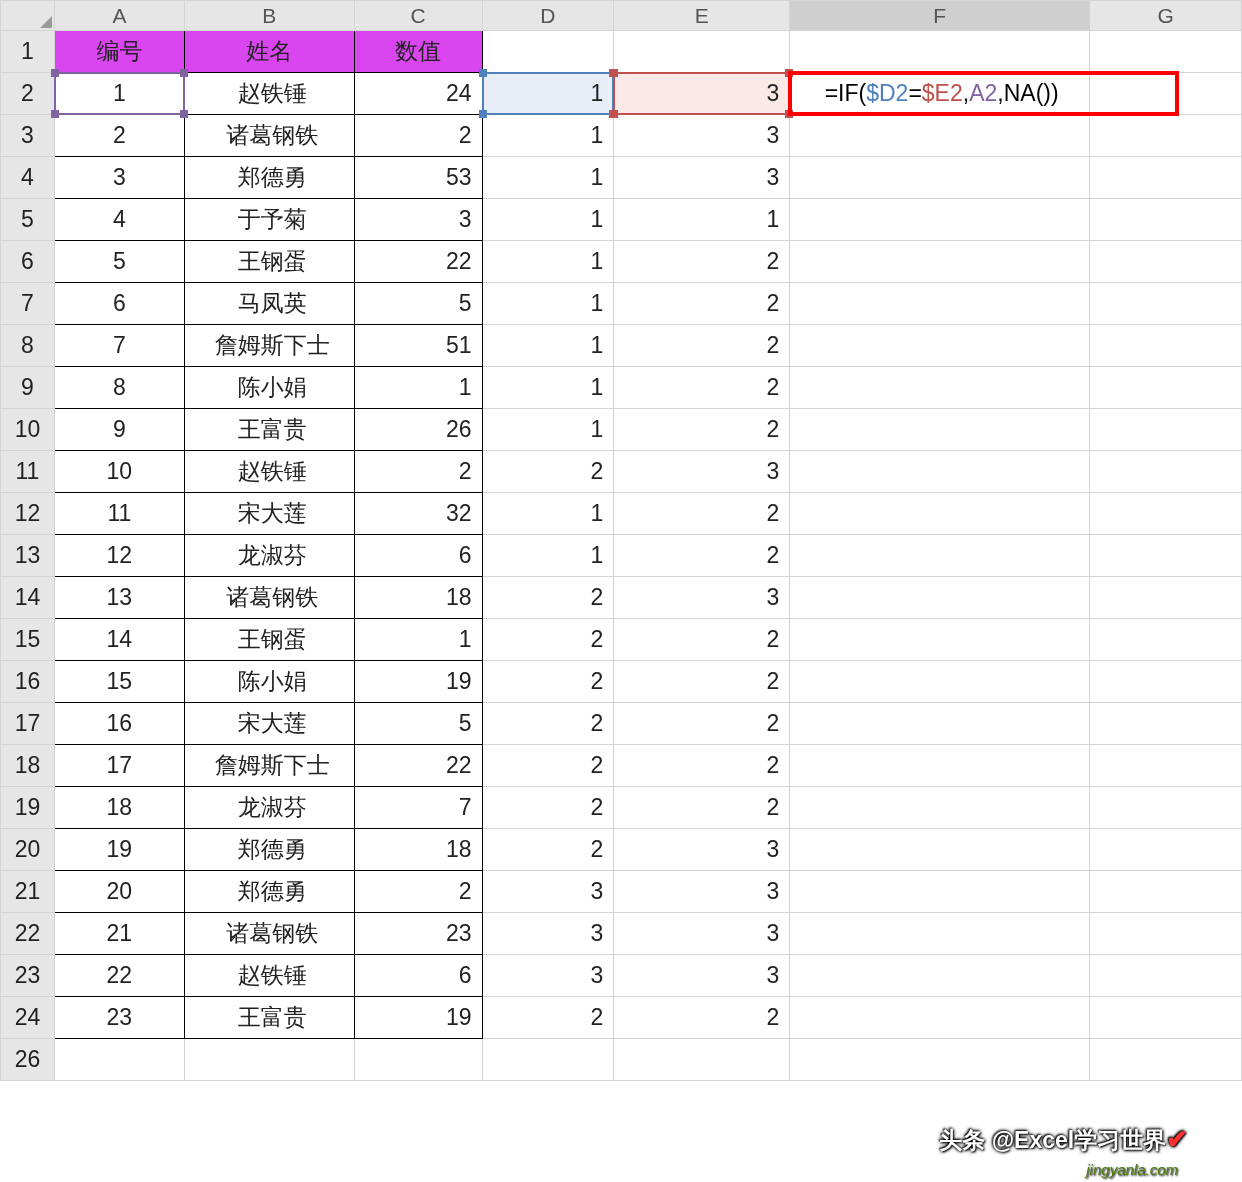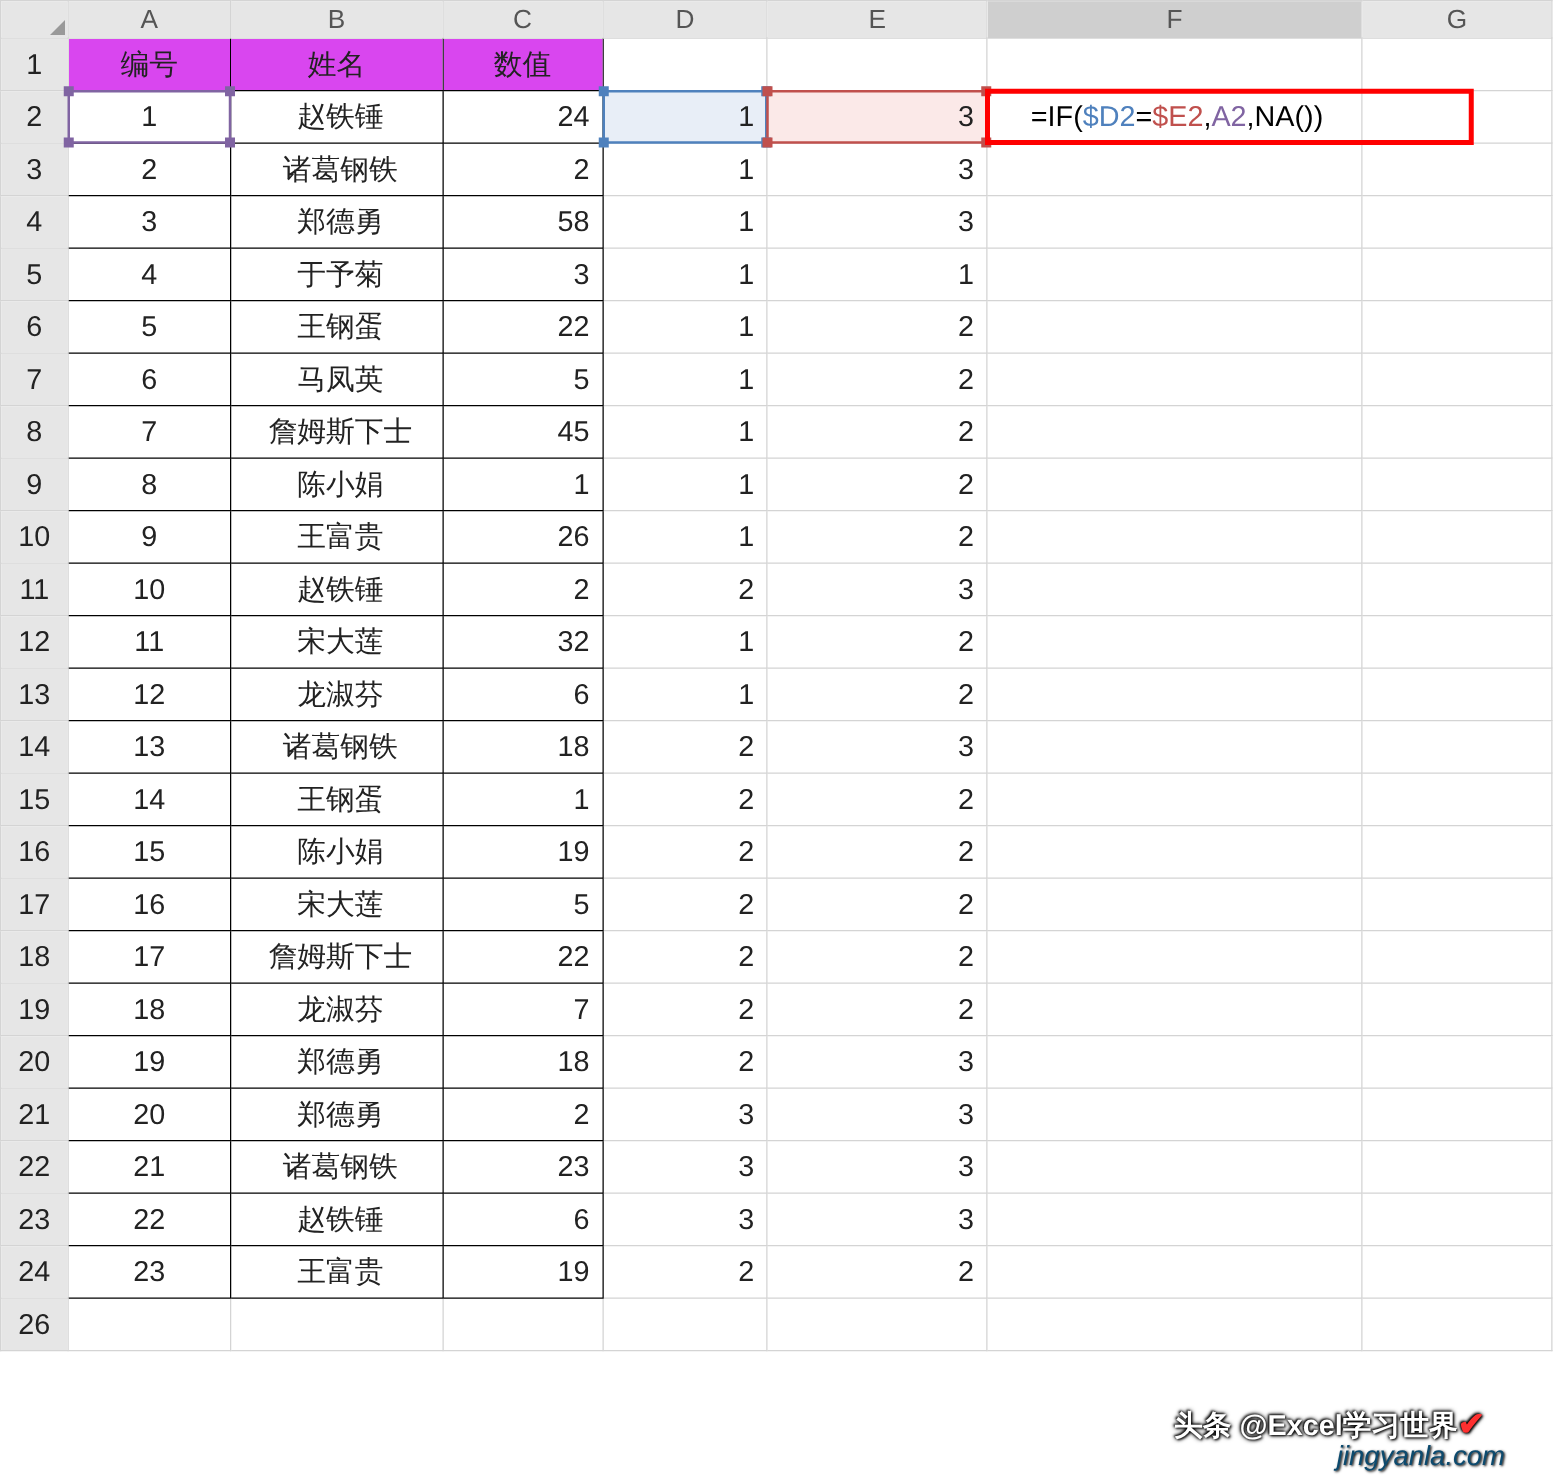--- a/index.html
+++ b/index.html
@@ -136,23 +136,23 @@
     font-size: 23px;
     color: #fff;
     text-shadow: 0 0 4px #000, 1px 1px 2px #000, -1px -1px 2px #000;
     font-weight: bold;
     z-index: 20;
     margin-left: 35px;
   }
   .watermark2 {
     position: absolute;
     bottom: 4px;
-    right: 38px;
-    font-size: 22px;
-    color: #0c4a6e;
+    right: 64px;
+    font-size: 15px;
+    color: #4d7c0f;
     font-style: italic;
     text-shadow: 1px 1px 2px #000;
     z-index: 20;
   }
   .checkmark {
     color: #ff3030;
     font-weight: bold;
     font-size: 26px;
   }
 
@@ -228,21 +228,21 @@
         <td class="bordered-C right-align">2</td>
         <td class="right-align">1</td>
         <td class="right-align">3</td>
         <td></td>
         <td></td>
       </tr>
       <tr class="data-row">
         <td class="row-head">4</td>
         <td class="bordered-A">3</td>
         <td class="bordered-B left-align">郑德勇</td>
-        <td class="bordered-C right-align">58</td>
+        <td class="bordered-C right-align">53</td>
         <td class="right-align">1</td>
         <td class="right-align">3</td>
         <td></td>
         <td></td>
       </tr>
       <tr class="data-row">
         <td class="row-head">5</td>
         <td class="bordered-A">4</td>
         <td class="bordered-B left-align">于予菊</td>
         <td class="bordered-C right-align">3</td>
@@ -268,21 +268,21 @@
         <td class="bordered-C right-align">5</td>
         <td class="right-align">1</td>
         <td class="right-align">2</td>
         <td></td>
         <td></td>
       </tr>
       <tr class="data-row">
         <td class="row-head">8</td>
         <td class="bordered-A">7</td>
         <td class="bordered-B left-align">詹姆斯下士</td>
-        <td class="bordered-C right-align">45</td>
+        <td class="bordered-C right-align">51</td>
         <td class="right-align">1</td>
         <td class="right-align">2</td>
         <td></td>
         <td></td>
       </tr>
       <tr class="data-row">
         <td class="row-head">9</td>
         <td class="bordered-A">8</td>
         <td class="bordered-B left-align">陈小娟</td>
         <td class="bordered-C right-align">1</td>

